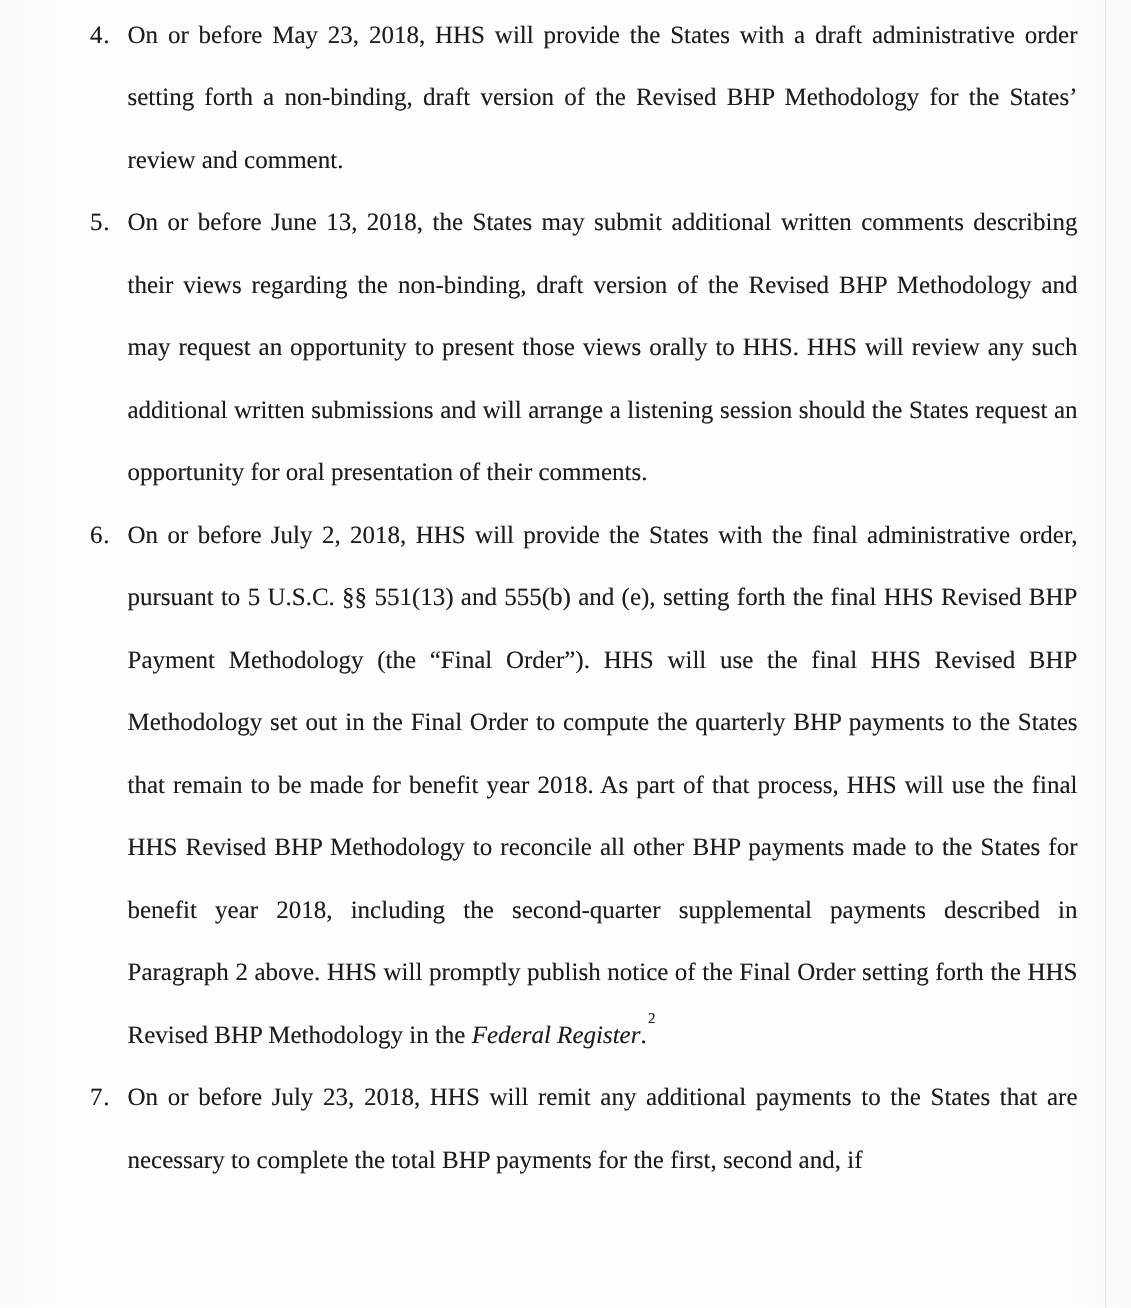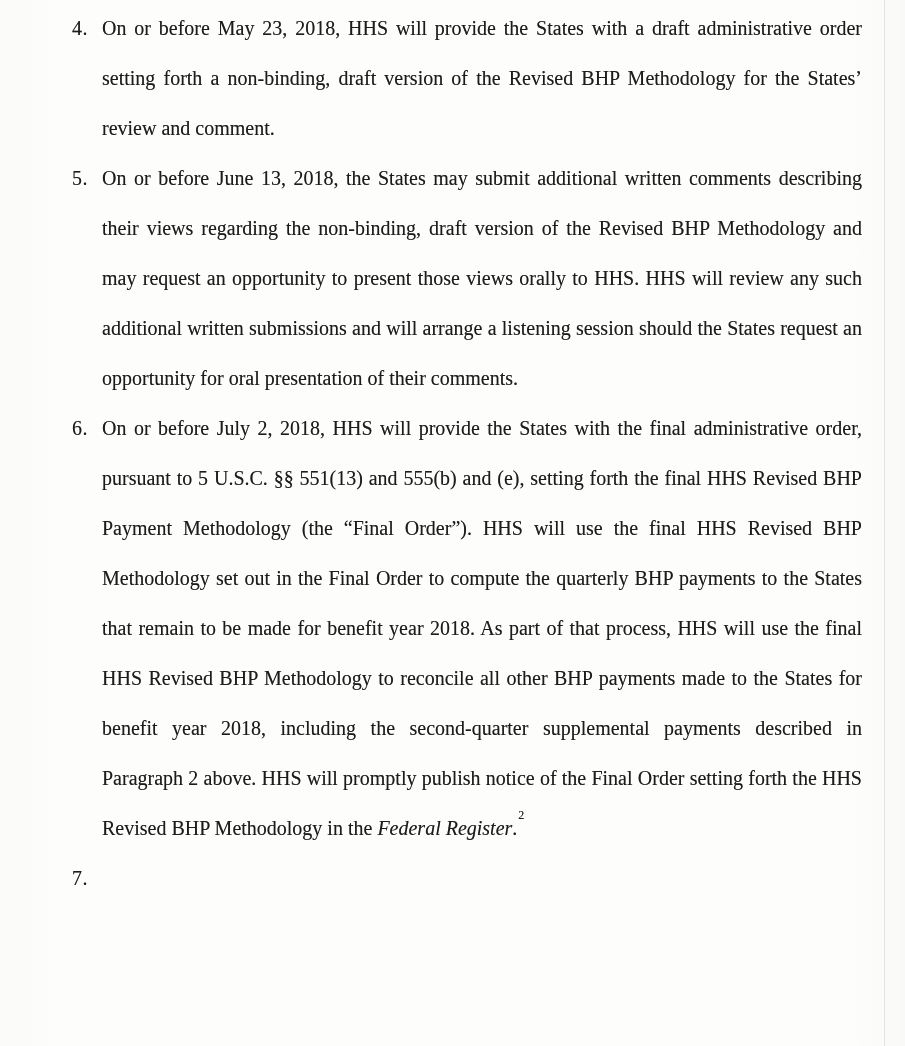--- a/index.html
+++ b/index.html
@@ -86,16 +86,17 @@
     <span class="ptext">On or before June 13, 2018, the States may submit additional written comments describing their views regarding the non-binding, draft version of the Revised BHP Methodology and may request an opportunity to present those views orally to HHS.  HHS will review any such additional written submissions and will arrange a listening session should the States request an opportunity for oral presentation of their comments.</span>
   </div>
 
   <div class="para">
     <span class="pnum">6.</span>
     <span class="ptext">On or before July 2, 2018, HHS will provide the States with the final administrative order, pursuant to 5 U.S.C. §§ 551(13) and 555(b) and (e), setting forth the final HHS Revised BHP Payment Methodology (the “Final Order”).  HHS will use the final HHS Revised BHP Methodology set out in the Final Order to compute the quarterly BHP payments to the States that remain to be made for benefit year 2018.  As part of that process, HHS will use the final HHS Revised BHP Methodology to reconcile all other BHP payments made to the States for benefit year 2018, including the second-quarter supplemental payments described in Paragraph 2 above.  HHS will promptly publish notice of the Final Order setting forth the HHS Revised BHP Methodology in the </span><span class="ptext italic">Federal Register</span><span class="ptext">.</span><sup class="fn ptext">2</sup>
   </div>
 
   <div class="para">
     <span class="pnum">7.</span>
+    <span class="ptext">On or before July 23, 2018, HHS will remit any additional payments to the States that are necessary to complete the total BHP payments for the first, second and, if</span>
   </div>
 
   <div class="scan-line"></div>
 </div>
 
 </body></html>

